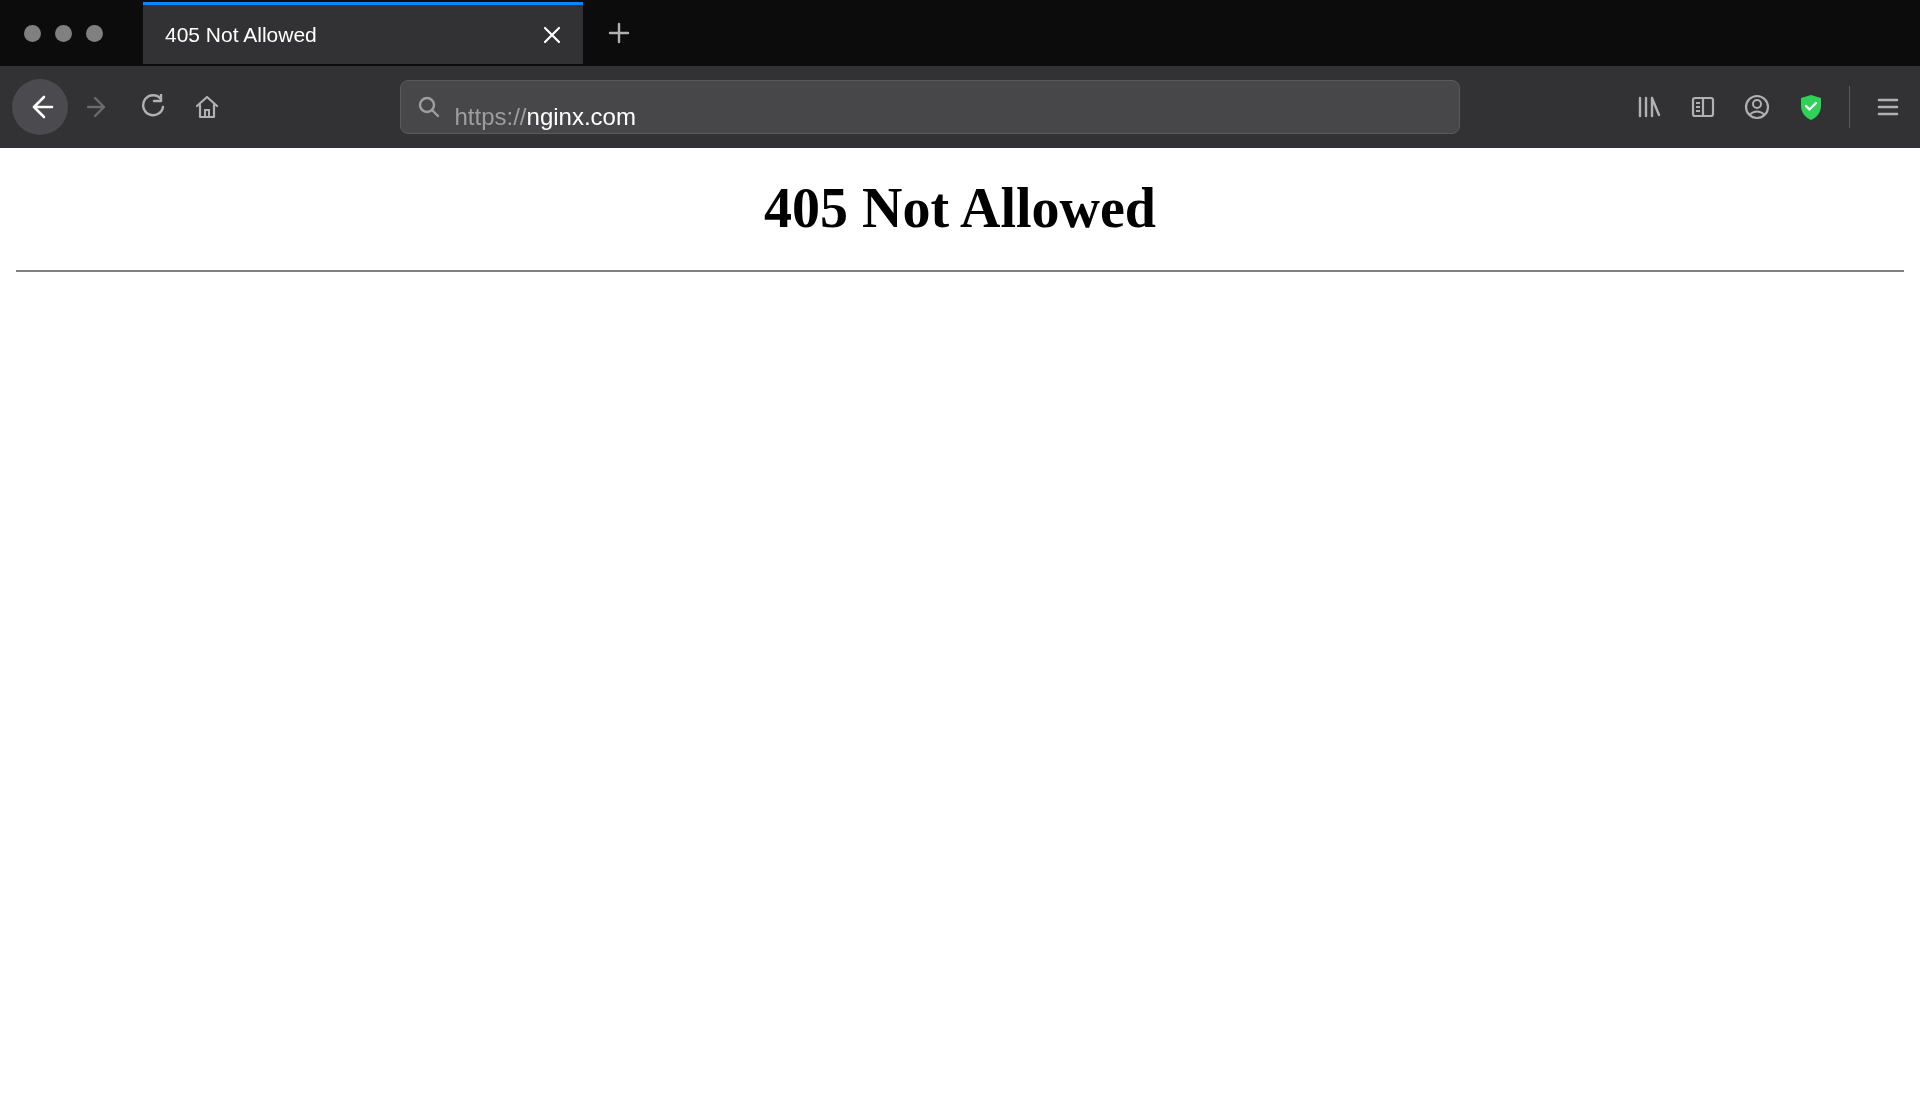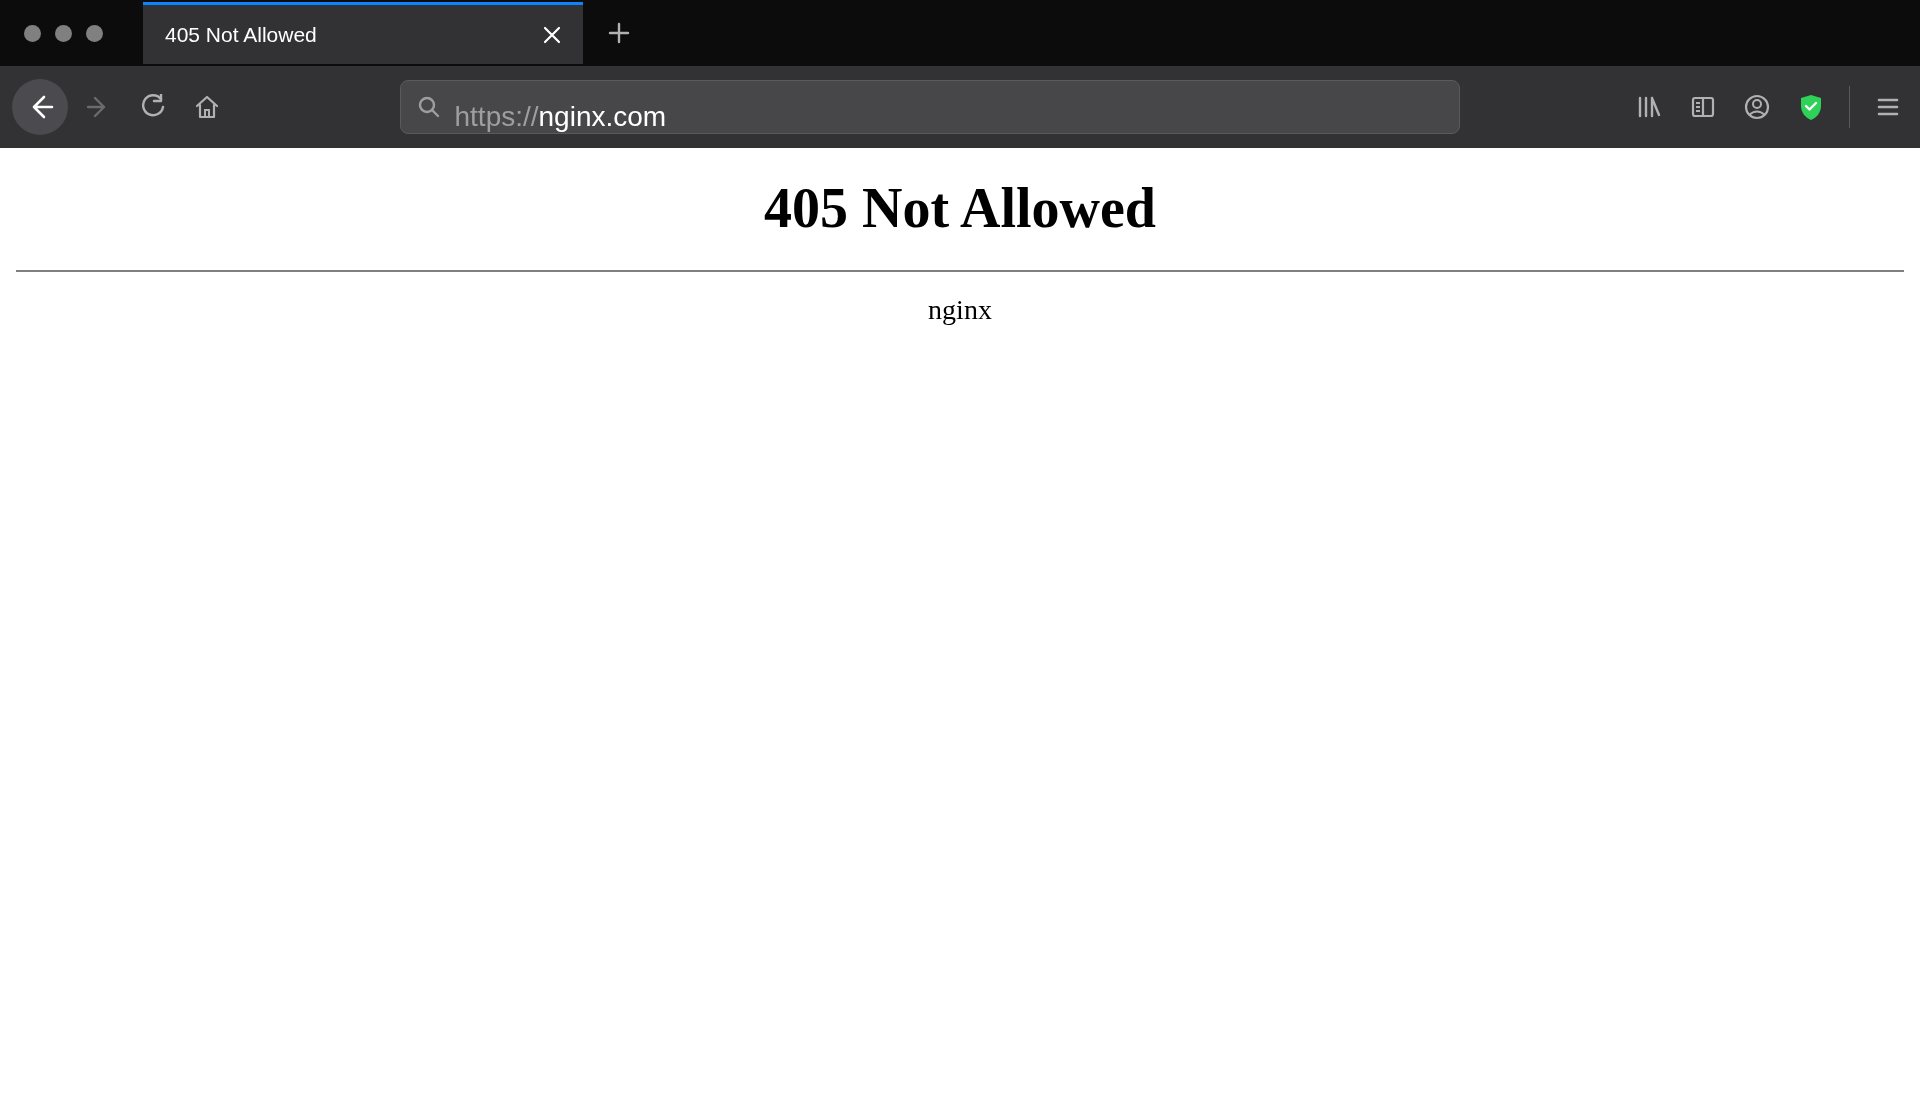--- a/index.html
+++ b/index.html
@@ -117,21 +117,21 @@
       border-radius: 8px;
       display: flex;
       align-items: center;
       padding: 0 16px;
       gap: 14px;
     }
     .address-bar svg {
       flex-shrink: 0;
     }
     .url-text {
-      font-size: 28px;
+      font-size: 24px;
       display: flex;
       margin-top: 20px;
     }
     .url-protocol {
       color: #9e9e9f;
     }
     .url-domain {
       color: #ffffff;
     }
     .toolbar-right {
@@ -273,14 +273,13 @@
             <path d="M3 5 H21 M3 12 H21 M3 19 H21" stroke="currentColor" stroke-width="2.6" stroke-linecap="round"></path>
           </svg>
       </div>
     </div>
   </div>
 </div>
 
 <div class="content">
   <h1 class="error-title">405 Not Allowed</h1>
   <hr>
-  <div class="server-name">nginx</div>
 </div>
 
 </body></html>

